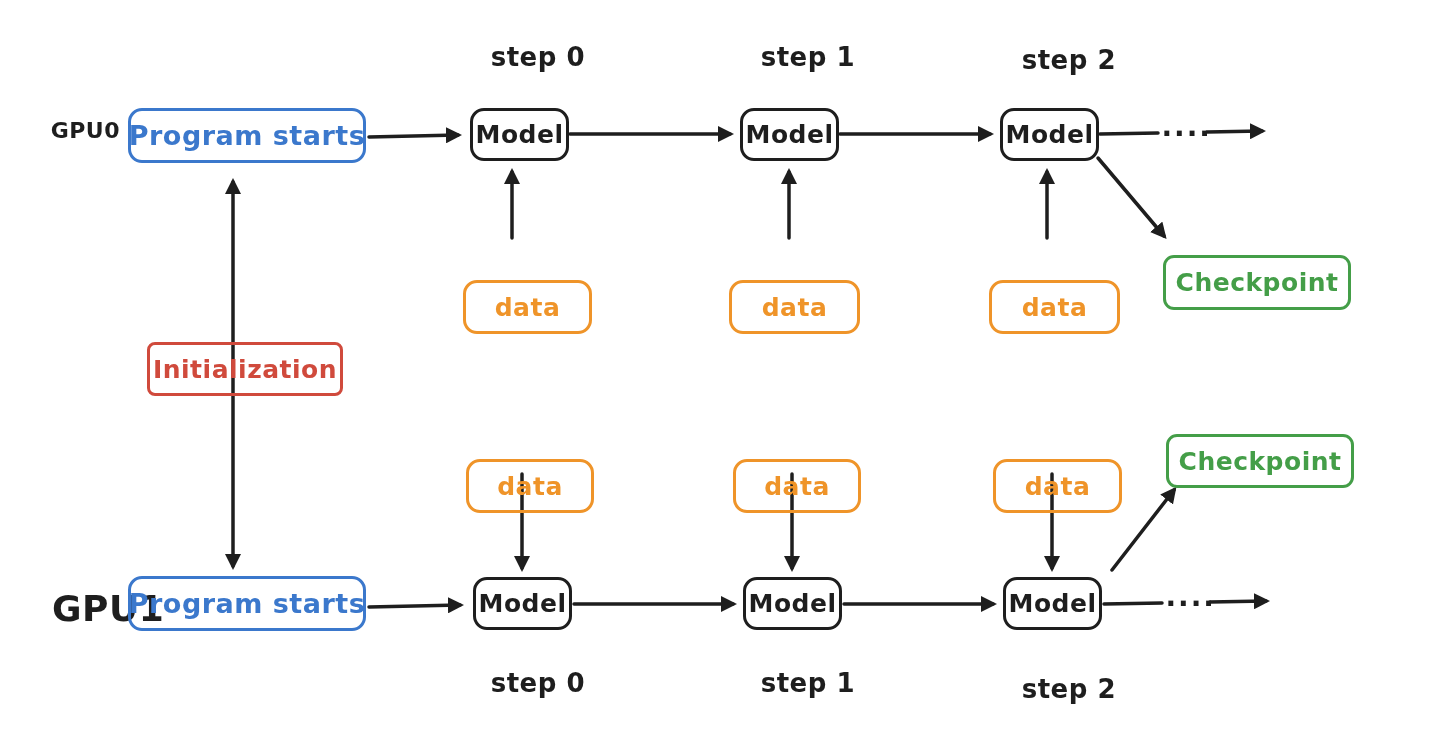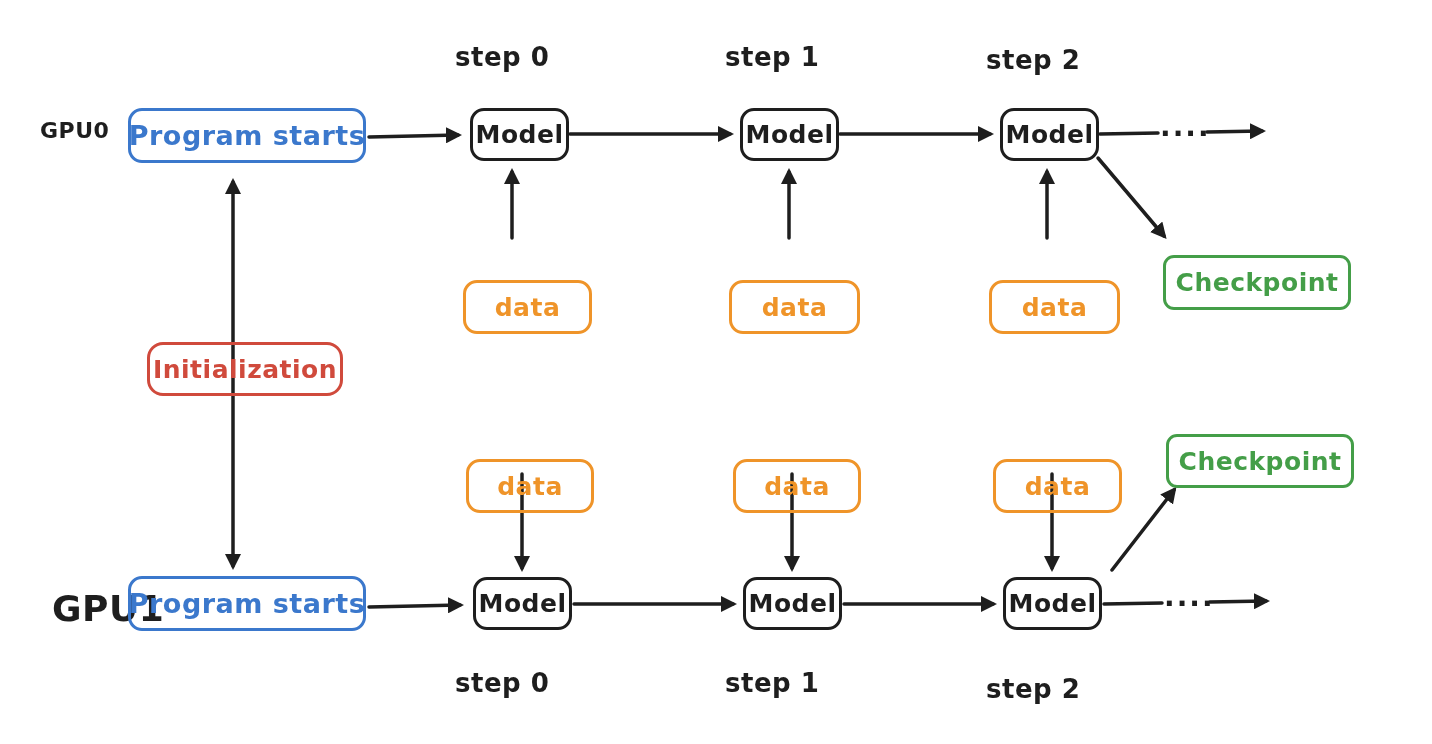--- a/index.html
+++ b/index.html
@@ -14,24 +14,24 @@
   #arrows { position:absolute; left:0; top:0; width:1432px; height:744px; color:var(--ink); }
   .node {
     position:absolute; box-sizing:border-box; border:3px solid var(--ink);
     border-radius:14px; display:flex; align-items:center; justify-content:center;
     font-weight:bold; font-size:25px; background:transparent; color:var(--ink);
     letter-spacing:0.5px; white-space:nowrap;
   }
   .blue  { border-color:var(--blue);  color:var(--blue); }
   .orange{ border-color:var(--orange);color:var(--orange);margin-top:40px; }
   .green { border-color:var(--green); color:var(--green); border-radius:11px;margin-top:17px; }
-  .red   { border-color:var(--red);   color:var(--red);   border-radius:16px; }
+  .red   { border-color:var(--red);   color:var(--red);   border-radius:8px; }
   .lbl {
     position:absolute; color:var(--ink); font-weight:bold; font-size:26px;
-    text-align:left; letter-spacing:0.5px; white-space:nowrap;
+    text-align:right; letter-spacing:0.5px; white-space:nowrap;
   }
   .dots { font-size:28px; letter-spacing:2px; }
 </style>
 </head>
 <body>
 
 <div id="canvas">
 
   <svg id="arrows" viewBox="0 0 1432 744" xmlns="http://www.w3.org/2000/svg">
     <defs>

